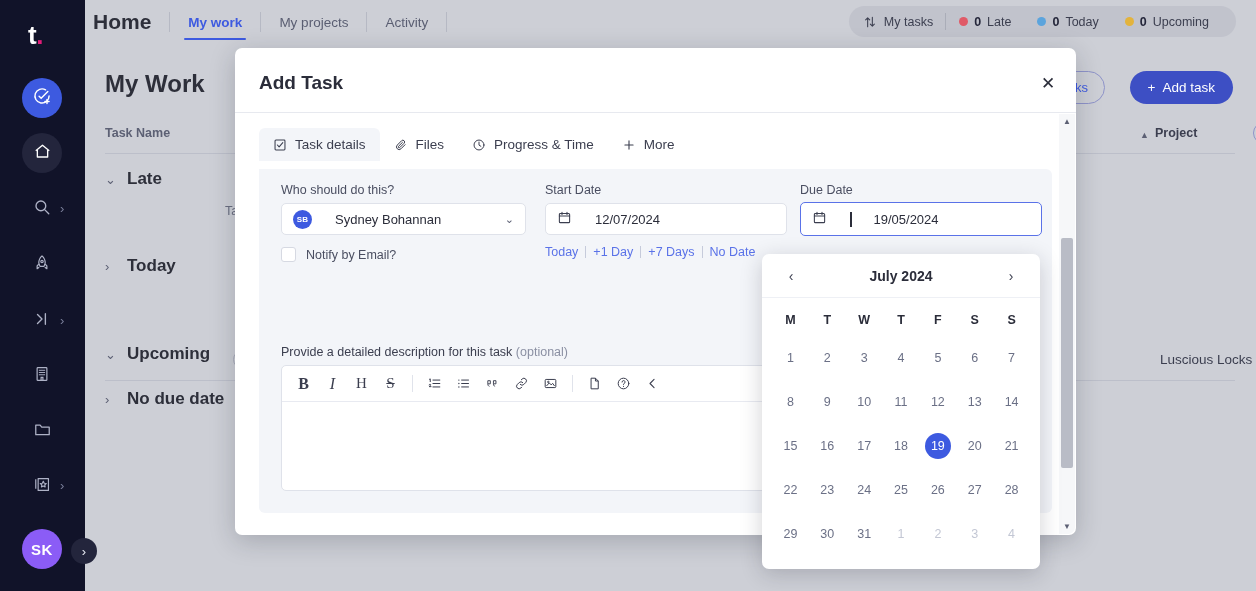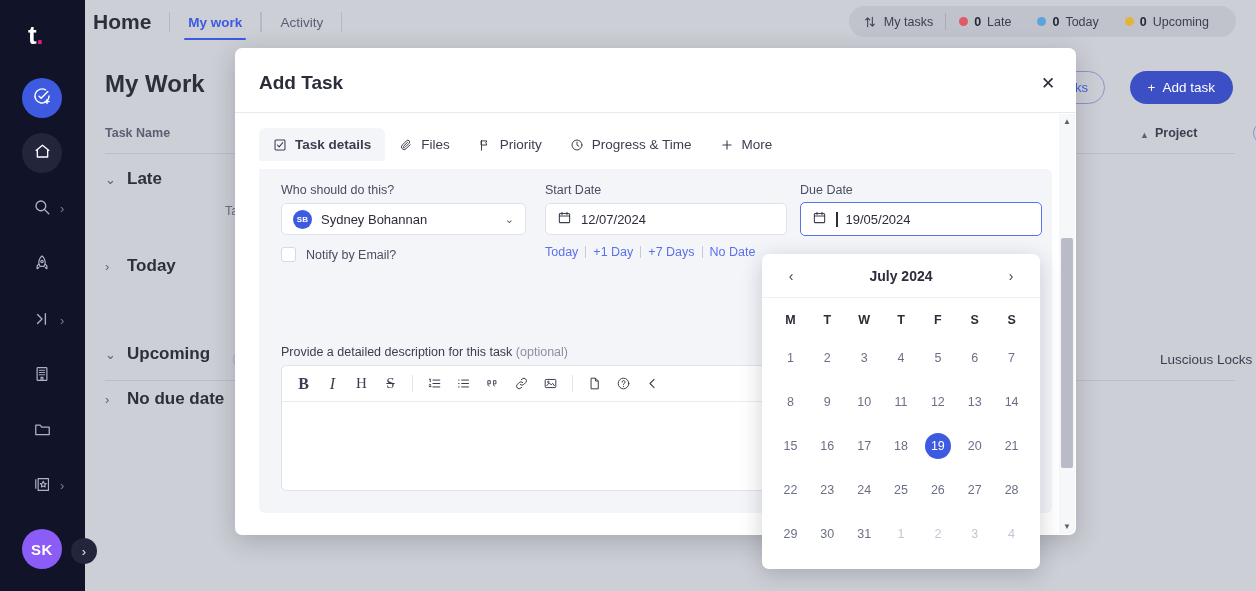--- a/index.html
+++ b/index.html
@@ -146,33 +146,33 @@
     display: flex; align-items: center; justify-content: center;
     font-size: 17px; color: #2b2d3a;
   }
 
   .tabs { position: absolute; left: 24px; top: 80px; display: flex; align-items: flex-end; gap: 0; }
   .tab {
     display: flex; align-items: center; gap: 8px;
     padding: 9px 14px; font-size: 13.5px; color: #3b3e4f;
     border-radius: 6px 6px 0 0;
   }
-  .tab.active { background: #f3f5f9; font-weight: 700; }
+  .tab.active { background: #f3f5f9; font-weight: 400; }
   .tab svg { display: block; }
 
   .panel {
     position: absolute; left: 24px; top: 121px; width: 793px; height: 344px;
     background: #f3f5f9; border-radius: 0 6px 6px 6px;
   }
 
   .fld-label { position: absolute; font-size: 12.5px; color: #4a4e61; }
   .fld-box {
     position: absolute; height: 32px; background: #fff;
     border: 1px solid #dfe2ea; border-radius: 5px;
-    display: flex; align-items: center; padding: 0 11px; gap: 9px;
+    display: flex; align-items: center; padding: 0 11px; gap: 23px;
     font-size: 13px; color: #2b2d3a;
   }
   .fld-box.focused { border: 1.5px solid #5a72e8; }
   .avatar-sm {
     width: 19px; height: 19px; border-radius: 50%; background: #3d5ae0;
     color: #fff; font-size: 8px; font-weight: 700;
     display: flex; align-items: center; justify-content: center; letter-spacing: .3px;
   }
   .chev-dn { position: absolute; right: 11px; color: #5c6074; font-size: 11px; }
 
@@ -346,20 +346,21 @@
   <div class="rail-expand">
     <span>›</span>
   </div>
 
   <div class="topbar">
     <div class="nav">
       <div class="nav-home">Home</div>
       <div class="nav-sep"></div>
       <div class="nav-item active">My work</div>
       <div class="nav-sep"></div>
+      <div class="nav-item">My projects</div>
       <div class="nav-sep"></div>
       <div class="nav-item">Activity</div>
       <div class="nav-sep"></div>
     </div>
 
     <div class="tasks-pill">
       <span class="tp-sortico">
         <svg width="14" height="14" viewBox="0 0 24 24" fill="none" stroke="currentColor" stroke-width="1.8" stroke-linecap="round" stroke-linejoin="round">
             <path d="M8 20V5M4.5 8.5 8 5l3.5 3.5"></path>
             <path d="M16 4v15M12.5 15.5 16 19l3.5-3.5"></path>
@@ -452,29 +453,20 @@
         </span>
         <span>Task details</span>
       </div>
       <div class="tab">
         <span>
           <svg width="14" height="14" viewBox="0 0 24 24" fill="none" stroke="currentColor" stroke-width="1.7" stroke-linecap="round" stroke-linejoin="round">
               <path d="M19 11.5 12 18.5a4.5 4.5 0 0 1-6.4-6.4l7.4-7.4a3 3 0 0 1 4.3 4.3l-7.4 7.4a1.5 1.5 0 0 1-2.2-2.1l6.8-6.8"></path>
             </svg>
         </span>
         <span>Files</span>
-      </div>
-      <div class="tab">
-        <span>
-          <svg width="14" height="14" viewBox="0 0 24 24" fill="none" stroke="currentColor" stroke-width="1.7" stroke-linejoin="round" stroke-linecap="round">
-              <path d="M6 21V4.5"></path>
-              <path d="M6 5h9l-1.6 3.3L15 12H6z"></path>
-            </svg>
-        </span>
-        <span>Priority</span>
       </div>
       <div class="tab">
         <span>
           <svg width="14" height="14" viewBox="0 0 24 24" fill="none" stroke="currentColor" stroke-width="1.7" stroke-linecap="round">
               <circle cx="12" cy="12" r="8.5"></circle>
               <path d="M12 7v5.2l3.2 2"></path>
             </svg>
         </span>
         <span>Progress &amp; Time</span>
       </div>

